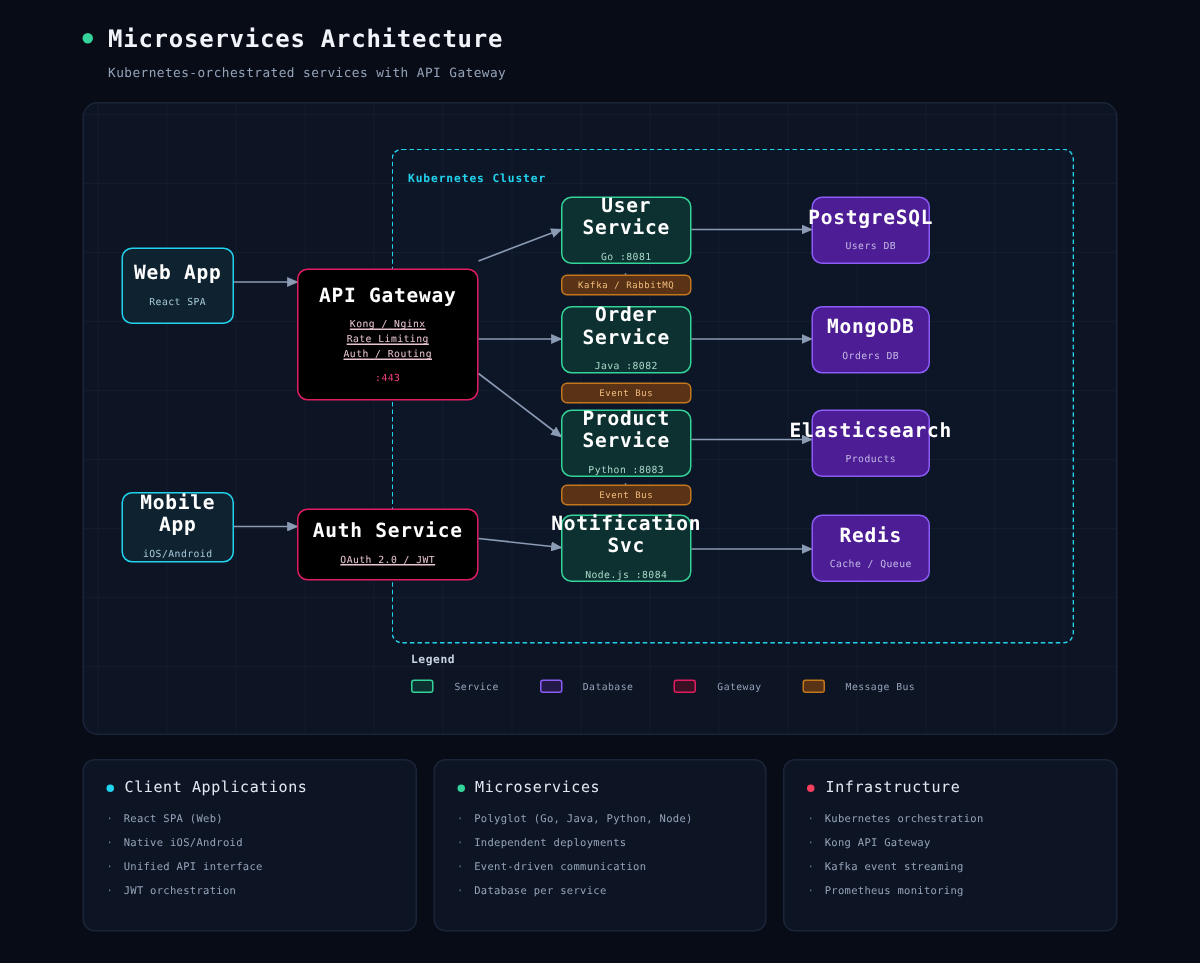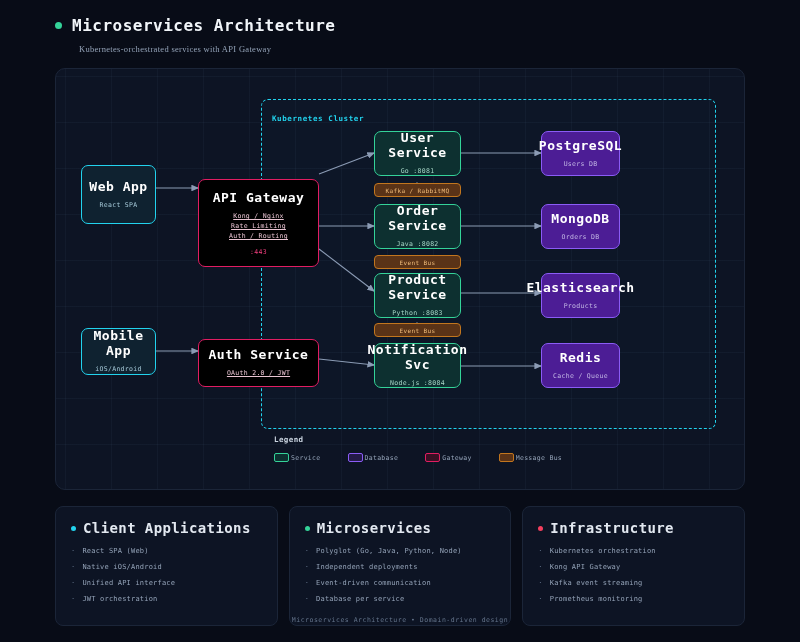--- a/index.html
+++ b/index.html
@@ -16,22 +16,22 @@
   .title-row { display: flex; align-items: center; gap: 10px; }
   .title-dot {
     width: 7px; height: 7px; border-radius: 50%;
     background: #34d399; flex: none;
   }
   .title {
     font-size: 16px; font-weight: bold; color: #f1f5f9;
     letter-spacing: 0.5px;
   }
   .subtitle {
-    margin-top: 9px; margin-left: 24px;
-    font-size: 8.5px; color: #94a3b8; letter-spacing: 0.3px; font-family: Liberation Serif, serif;
+    margin-top: 9px; margin-left: 17px;
+    font-size: 8.5px; color: #94a3b8; letter-spacing: 0.3px;
   }
 
   
   .panel {
     position: absolute; left: 55px; top: 68px;
     width: 690px; height: 422px;
     background: #0d1424;
     border: 1px solid #1b2538;
     border-radius: 10px;
     overflow: hidden;
@@ -112,40 +112,40 @@
     letter-spacing: 0.4px;
   }
 
   
   .legend { position: absolute; left: 218px; top: 366px; }
   .legend-title {
     font-size: 7.5px; color: #cbd5e1; font-weight: bold;
     letter-spacing: 0.4px;
   }
   .legend-items { display: flex; gap: 27px; margin-top: 9px; }
-  .legend-item { display: flex; align-items: center; gap: 2px; }
+  .legend-item { display: flex; align-items: center; gap: 14px; }
   .sw { width: 15px; height: 9px; border-radius: 2px; flex: none; }
   .legend-label { font-size: 6.5px; color: #94a3b8; letter-spacing: 0.3px; }
 
   
   .cards {
     position: absolute; left: 55px; top: 506px;
     width: 690px; display: flex; gap: 11px;
   }
   .card {
     flex: 1;
     background: #0d1424;
     border: 1px solid #1b2538;
     border-radius: 8px;
     padding: 13px 15px 14px 15px;
   }
   .card-head { display: flex; align-items: center; gap: 7px; }
   .card-dot { width: 5px; height: 5px; border-radius: 50%; flex: none; }
   .card-title {
-    font-size: 14px; font-weight: bold; color: #e2e8f0;
+    font-size: 10px; font-weight: normal; color: #e2e8f0;
     letter-spacing: 0.4px;
   }
   .card-list { margin-top: 10px; }
   .card-li {
     display: flex; gap: 7px; align-items: flex-start;
     font-size: 7px; color: #94a3b8; line-height: 1.45;
     margin-bottom: 6px; letter-spacing: 0.2px;
   }
   .card-li .bullet { color: #64748b; }
 
@@ -200,21 +200,21 @@
         <line x1="405" y1="297" x2="485" y2="297"></line>
       </g>
       <g stroke="#6b7f99" stroke-width="1" fill="none" stroke-dasharray="2,2">
         <line x1="361" y1="113" x2="361" y2="121"></line>
         <line x1="361" y1="188" x2="361" y2="195"></line>
         <line x1="361" y1="253" x2="361" y2="260"></line>
         <line x1="361" y1="186" x2="361" y2="186"></line>
       </g>
     </svg>
 
-    <div class="node n-client" style="left:25px; top:96px; width:75px; height:59px;">
+    <div class="node n-client" style="left:25px; top:96px; width:75px; height:51px;">
       <div class="n-title">Web App</div>
       <div class="n-sub">React SPA</div>
     </div>
     <div class="node n-client" style="left:25px; top:259px; width:75px; height:47px;">
       <div class="n-title">Mobile App</div>
       <div class="n-sub">iOS/Android</div>
     </div>
 
     <div class="node n-gateway" style="left:142px; top:110px; width:121px; height:88px;">
       <div class="n-title">API Gateway</div>
@@ -364,14 +364,13 @@
             <span>Kafka event streaming</span>
           </div>
         <div class="card-li">
             <span class="bullet">·</span>
             <span>Prometheus monitoring</span>
           </div>
       </div>
     </div>
   </div>
 
-  <div class="footer">Microservices Architecture • Domain-driven design</div>
 </div>
 
 </body></html>

